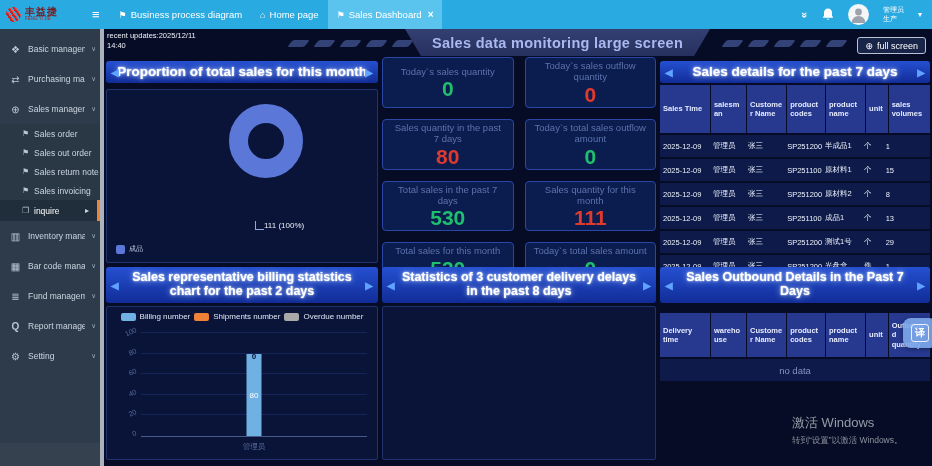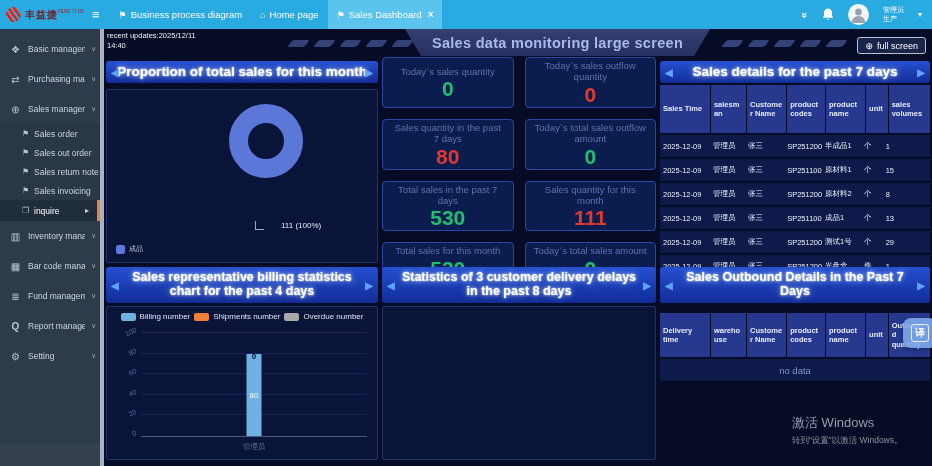--- a/index.html
+++ b/index.html
@@ -7,21 +7,21 @@
     font-family:"Liberation Sans", sans-serif; }
   .screen { position:relative; width:932px; height:466px; overflow:hidden; }
   .abs { position:absolute; }
 
   
   .topbar { position:absolute; left:0; top:0; width:932px; height:29px; background:#29aae1;
     display:flex; align-items:center; color:#fff; z-index:5; }
   .logo { width:88px; height:29px; display:flex; align-items:center; padding-left:6px; gap:4px; }
   .logo-mark { width:15px; height:15px; border-radius:50%; flex:0 0 15px;
     background:repeating-linear-gradient(55deg,#c8242c 0 2px,#e9503f 2px 3px,#29aae1 3px 4.5px); }
-  .logo-text { display:flex; flex-direction:row; line-height:1; }
+  .logo-text { display:flex; flex-direction:column; line-height:1; }
   .logo-text b { font-size:10px; color:#7d1717; letter-spacing:1px; }
   .logo-text i { font-style:normal; font-size:4.5px; color:#a32424; }
   .hamb { font-size:13px; margin:0 10px 0 4px; cursor:pointer; }
   .tabs { display:flex; height:29px; align-items:stretch; }
   .tab { display:flex; align-items:center; gap:4px; padding:0 9px; font-size:9.5px; white-space:nowrap; cursor:pointer; }
   .tab.active { background:#5ac4ef; }
   .ticon { font-size:9px; }
   .tclose { font-size:10px; font-weight:bold; margin-left:2px; }
   .top-right { margin-left:auto; display:flex; align-items:center; gap:14px; padding-right:10px; }
   .dblchev { display:inline-block; transform:rotate(90deg); font-size:11px; font-weight:bold; cursor:pointer; }
@@ -66,21 +66,21 @@
     font-weight:bold; font-size:13.5px; color:#fff; text-align:center; line-height:1.1;
     text-shadow:0 0 6px rgba(190,215,255,.95),0 0 2px #fff; }
   .ptitle.two { height:36px; font-size:12.5px; }
   .ptitle .arr { position:absolute; font-size:10px; color:#5fa2ff; text-shadow:none; cursor:pointer; }
   .arr.l { left:5px; } .arr.r { right:5px; }
 
   .panel { position:absolute; background:#0a1438; border:1px solid #20336f; border-radius:2px; }
 
   
   .ring { position:absolute; left:122px; top:14px; width:74px; height:74px; border:19px solid #5b78d8; border-radius:50%; }
-  .ring-label { position:absolute; left:148px; top:131px; font-size:8px; color:#e8edf8; display:flex; align-items:flex-end; gap:17px; }
+  .ring-label { position:absolute; left:148px; top:131px; font-size:8px; color:#e8edf8; display:flex; align-items:flex-end; gap:0; }
   .ring-label .elbow { width:9px; height:9px; border-left:1px solid #93a6dd; border-bottom:1px solid #93a6dd; }
   .d-legend { position:absolute; left:9px; bottom:8px; display:flex; align-items:center; gap:4px; font-size:7px; color:#c7d2ea; }
   .sw { width:9px; height:9px; border-radius:2px; background:#5b78d8; display:inline-block; cursor:pointer; }
 
   
   .kpis { position:absolute; left:278px; top:28px; width:274px; height:206px; display:grid;
     grid-template-columns:1fr 1fr; grid-template-rows:repeat(4,1fr); gap:11px; }
   .card { background:#0b1c4e; border:1px solid #2a47a8; border-radius:4px; display:flex;
     flex-direction:column; align-items:center; justify-content:center; padding:2px 8px; gap:1px; }
   .card .lbl { font-size:9.5px; color:#5d73ad; text-align:center; line-height:1.2; }
@@ -388,21 +388,21 @@
             <span class="td c3">SP25120000</span>
             <span class="td c4">光盘盒</span>
             <span class="td c5">件</span>
             <span class="td c6">1</span>
           </div>
       </div>
     </div>
 
     <div class="ptitle two" style="left:2px; top:238px; width:272px;">
       <span class="arr l">◀</span>
-      <span style="padding:0 16px;">Sales representative billing statistics chart for the past 4 days</span>
+      <span style="padding:0 16px;">Sales representative billing statistics chart for the past 2 days</span>
       <span class="arr r">▶</span>
     </div>
     <div class="ptitle two" style="left:278px; top:238px; width:274px;">
       <span class="arr l">◀</span>
       <span style="padding:0 16px;">Statistics of 3 customer delivery delays in the past 8 days</span>
       <span class="arr r">▶</span>
     </div>
     <div class="ptitle two" style="left:556px; top:238px; width:270px;">
       <span class="arr l">◀</span>
       <span style="padding:0 16px;">Sales Outbound Details in the Past 7 Days</span>

